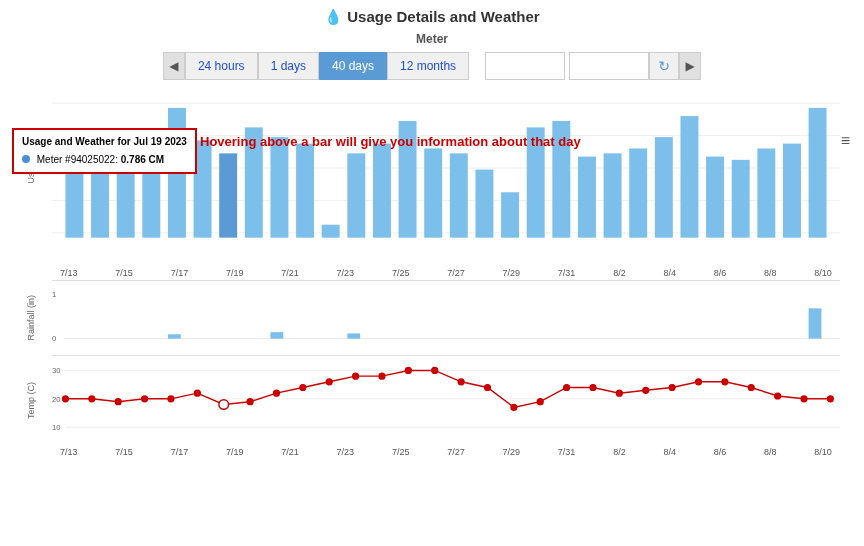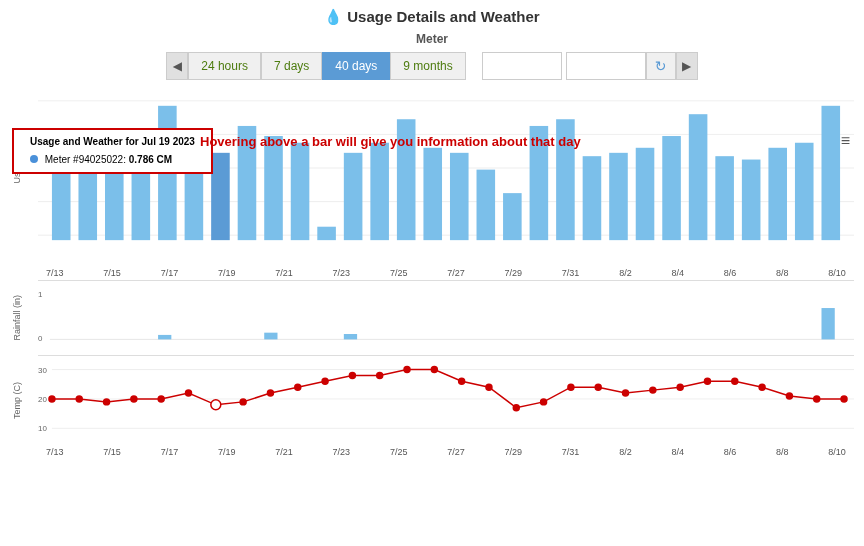--- a/index.html
+++ b/index.html
@@ -10,31 +10,31 @@
     
     .header { text-align: center; padding: 8px 0 4px; font-size: 15px; font-weight: bold; color: #333; }
 
     
     .meter-row { display: flex; justify-content: center; align-items: center; gap: 60px; padding: 2px 0; font-size: 12px; color: #555; }
     .meter-label { font-weight: bold; }
 
     
     .tabs-row { display: flex; justify-content: center; align-items: center; gap: 0; padding: 4px 0; position: relative; }
     .nav-arrow { background: #e0e0e0; border: 1px solid #ccc; width: 22px; height: 28px; cursor: pointer; display: flex; align-items: center; justify-content: center; font-size: 12px; color: #555; }
-    .tab-btn { border: 1px solid #ccc; background: #f0f0f0; padding: 4px 12px; cursor: pointer; font-size: 12px; color: #4d7c0f; height: 28px; display: flex; align-items: center; }
+    .tab-btn { border: 1px solid #ccc; background: #f0f0f0; padding: 4px 12px; cursor: pointer; font-size: 12px; color: #1d4ed8; height: 28px; display: flex; align-items: center; }
     .tab-btn.active { background: #5b9bd5; color: #fff; border-color: #5b9bd5; }
     .date-inputs { display: flex; gap: 4px; margin-left: 16px; }
     .date-input { border: 1px solid #ccc; width: 80px; height: 28px; padding: 2px 4px; font-size: 11px; }
     .refresh-btn { border: 1px solid #ccc; background: #f0f0f0; width: 30px; height: 28px; cursor: pointer; display: flex; align-items: center; justify-content: center; color: #5b9bd5; font-size: 14px; }
 
     
-    .charts-area { padding: 0 10px; }
-
-    
-    .tooltip-box { position: absolute; left: 12px; top: 128px; border: 2px solid #cc0000; background: #fff; padding: 4px 16px; z-index: 10; font-size: 10px; line-height: 1.6; }
+    .charts-area { padding: 0 24px; }
+
+    
+    .tooltip-box { position: absolute; left: 12px; top: 128px; border: 2px solid #cc0000; background: #fff; padding: 4px 8px; z-index: 10; font-size: 10px; line-height: 1.6; }
     .tooltip-box .tt-title { font-weight: bold; font-size: 10px; margin-bottom: 2px; }
     .tooltip-dot { display: inline-block; width: 8px; height: 8px; border-radius: 50%; margin-right: 4px; }
 
     
     .hover-hint { position: absolute; left: 200px; top: 134px; color: #cc0000; font-size: 13px; font-weight: bold; z-index: 10; }
 
     
     .menu-icon { position: absolute; right: 14px; top: 132px; color: #555; font-size: 16px; cursor: pointer; z-index: 10; }
 
     
@@ -63,23 +63,23 @@
     <span>Usage Details and Weather</span>
   </div>
 
   <div class="meter-row">
     <span class="meter-label">Meter</span>
   </div>
 
   <div class="tabs-row">
     <button class="nav-arrow">◀</button>
     <button class="tab-btn">24 hours</button>
-    <button class="tab-btn">7 days</button>
+    <button class="tab-btn">1 days</button>
     <button class="tab-btn active">40 days</button>
-    <button class="tab-btn">9 months</button>
+    <button class="tab-btn">12 months</button>
     <div class="date-inputs">
       <input class="date-input" type="text" style="">
       <input class="date-input" type="text" style="">
     </div>
     <button class="refresh-btn">↻</button>
     <button class="nav-arrow">▶</button>
   </div>
 
   <div class="tooltip-box">
     <div class="tt-title">Usage and Weather for Jul 19 2023</div>

